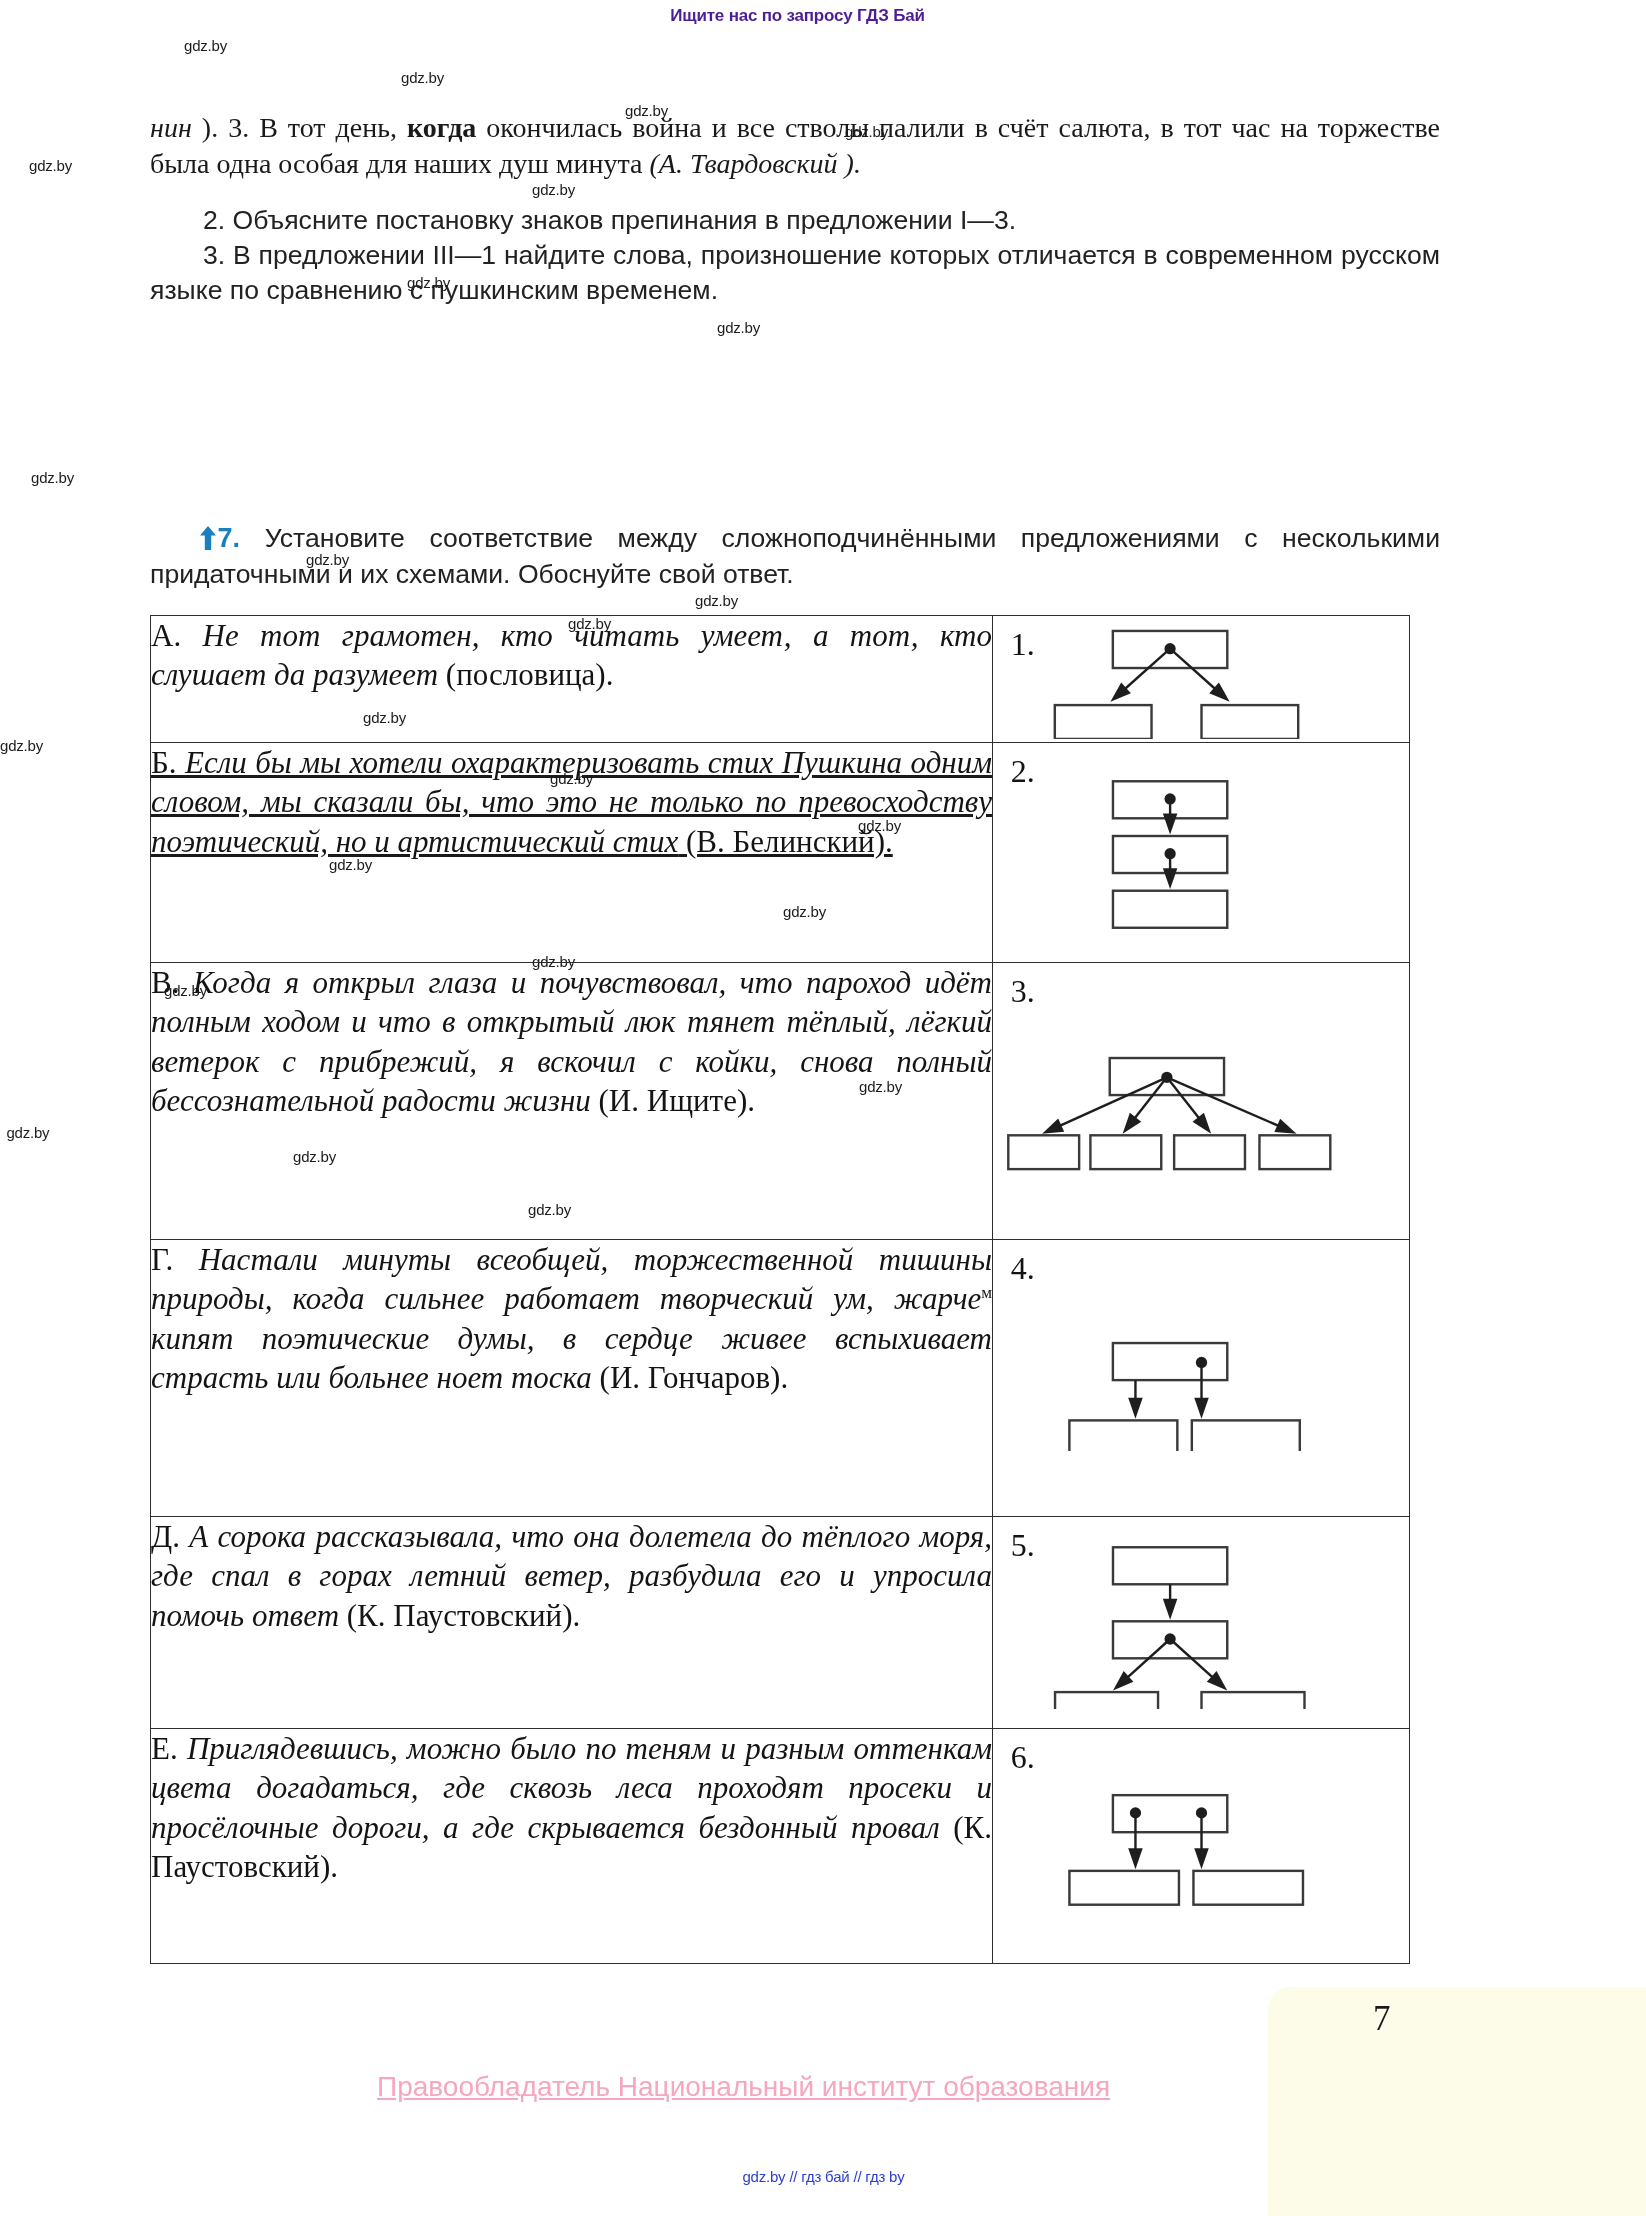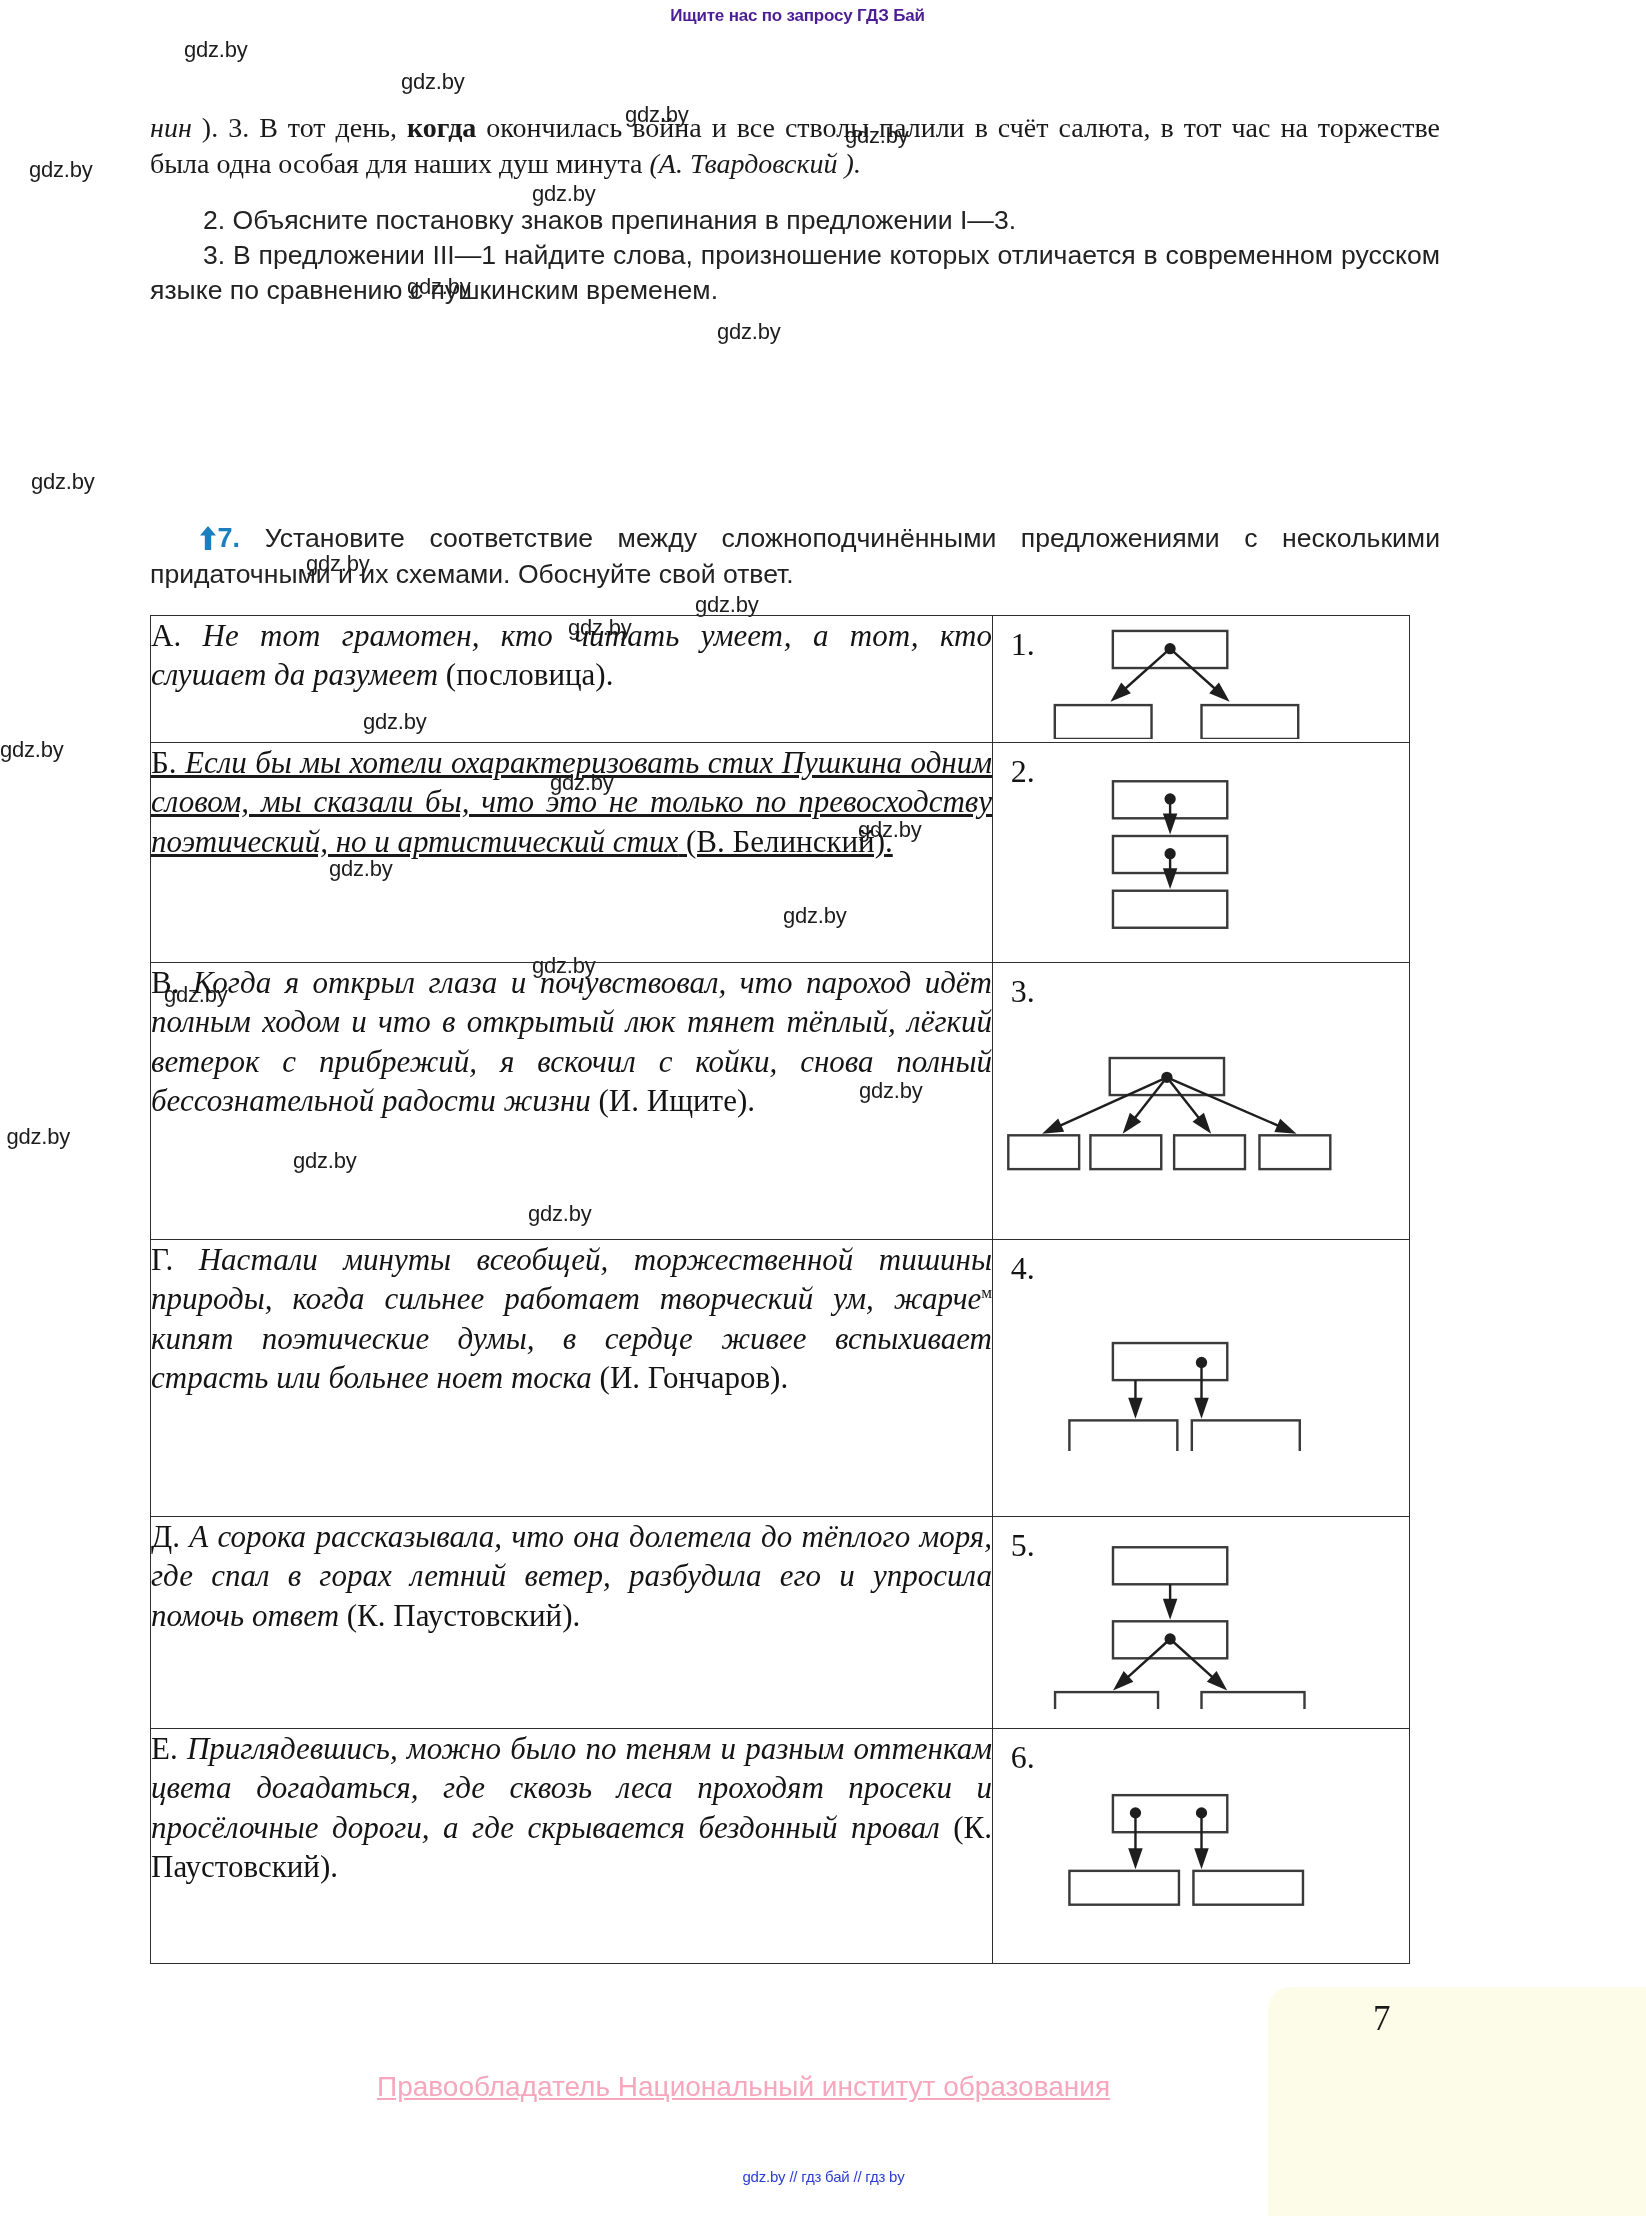--- a/index.html
+++ b/index.html
@@ -13,21 +13,21 @@
     position: relative;
     font-family: "Liberation Sans", sans-serif;
     color: #1a1a1a;
     overflow: hidden;
   }
 
   
   .wm {
     position: absolute;
     font-family: "Liberation Sans", sans-serif;
-    font-size: 22px;
+    font-size: 15px;
     color: #1d1d1d;
     white-space: nowrap;
     letter-spacing: -0.2px;
     pointer-events: none;
   }
 
   .top-banner {
     position: absolute;
     top: 6.4px;
     left: 0;

